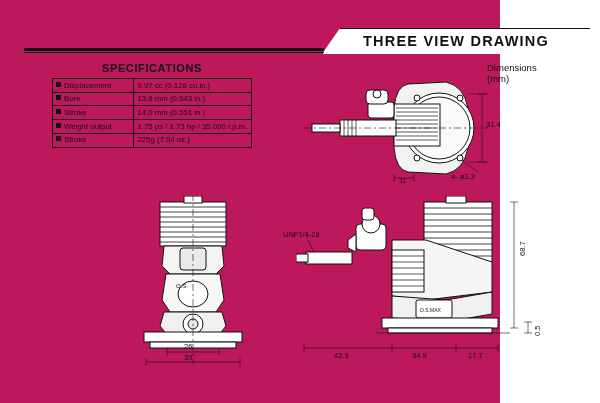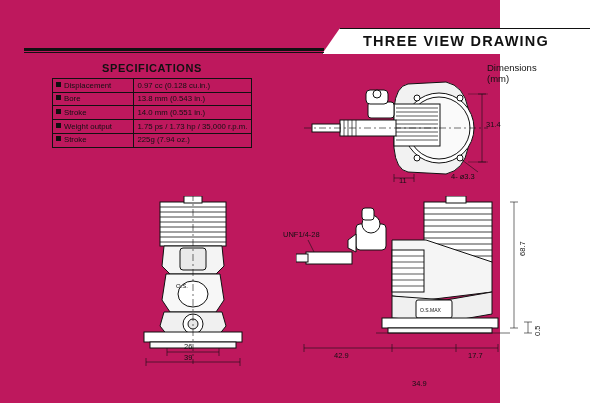--- a/index.html
+++ b/index.html
@@ -284,18 +284,18 @@
         <line x1="96" y1="148" x2="96" y2="156" stroke-width="0.6"></line>
         <line x1="160" y1="148" x2="160" y2="156" stroke-width="0.6"></line>
         <line x1="202" y1="148" x2="202" y2="156" stroke-width="0.6"></line>
 
         <line x1="18" y1="56" x2="12" y2="44" stroke-width="0.6"></line>
       </g>
     </svg>
     <div class="lbl" style="left:222px;top:60px;transform:rotate(-90deg);transform-origin:left top;">68.7</div>
     <div class="lbl" style="left:237px;top:140px;transform:rotate(-90deg);transform-origin:left top;">0.5</div>
     <div class="lbl" style="left:38px;top:155px;">42.9</div>
-    <div class="lbl" style="left:116px;top:155px;margin-top:28px;">34.9</div>
+    <div class="lbl" style="left:116px;top:155px;">34.9</div>
     <div class="lbl" style="left:172px;top:155px;text-align:right;">17.7</div>
     <div class="lbl" style="left:-13px;top:34px;">UNF1/4-28</div>
   </div>
 
 </div>
 
 </body></html>

